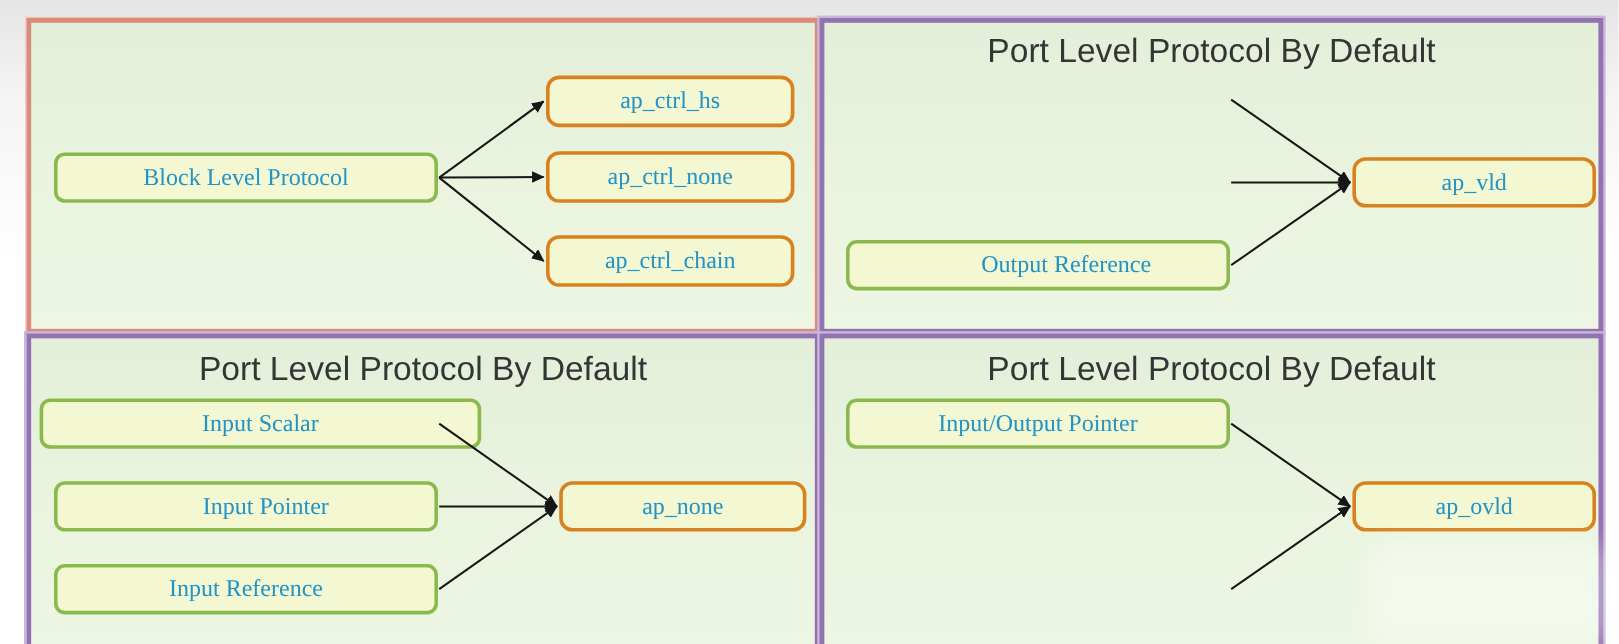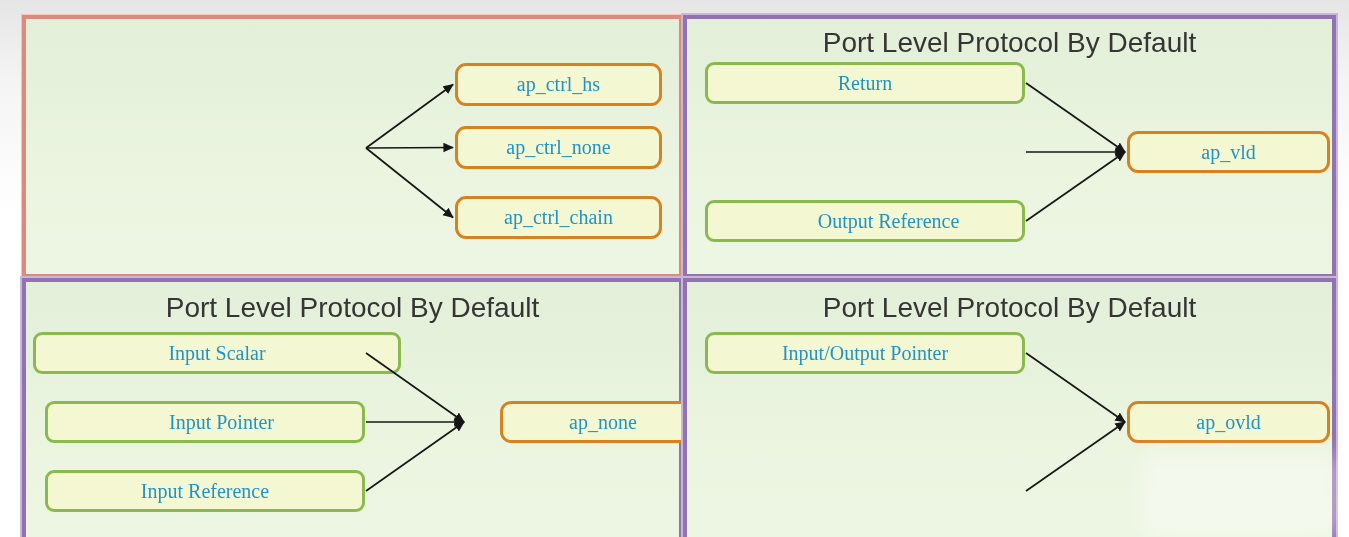--- a/index.html
+++ b/index.html
@@ -61,38 +61,38 @@
     filter:blur(10px);
     border-radius:18px;
   }
 </style>
 </head>
 <body>
 
 <div id="canvas">
 
   <div class="quad salmon" style="left:22px;top:15px;width:661px;height:263px;">
+    <div class="node green" style="left:19px;top:108px;width:320px;height:42px;">Block Level Protocol</div>
     <div class="node orange" style="left:429px;top:44px;width:207px;height:43px;">ap_ctrl_hs</div>
     <div class="node orange" style="left:429px;top:107px;width:207px;height:43px;">ap_ctrl_none</div>
     <div class="node orange" style="left:429px;top:177px;width:207px;height:43px;">ap_ctrl_chain</div>
   </div>
 
   <div class="quad purple" style="left:683px;top:15px;width:653px;height:263px;">
     <div class="quad-title" style="top:8px;">Port Level Protocol By Default</div>
-    <div class="node green" style="left:18px;top:43px;width:320px;height:42px;">Return</div>
     <div class="node green" style="left:18px;top:181px;width:320px;height:42px;padding-left:47px;">Output Reference</div>
     <div class="node orange" style="left:440px;top:112px;width:203px;height:42px;">ap_vld</div>
   </div>
 
   <div class="quad purple" style="left:22px;top:278px;width:661px;height:266px;">
     <div class="quad-title" style="top:10px;">Port Level Protocol By Default</div>
     <div class="node green" style="left:7px;top:50px;width:368px;height:42px;">Input Scalar</div>
     <div class="node green" style="left:19px;top:119px;width:320px;height:42px;padding-left:33px;">Input Pointer</div>
     <div class="node green" style="left:19px;top:188px;width:320px;height:42px;">Input Reference</div>
-    <div class="node orange" style="left:440px;top:119px;width:206px;height:42px;margin-left:34px;">ap_none</div>
+    <div class="node orange" style="left:440px;top:119px;width:206px;height:42px;">ap_none</div>
   </div>
 
   <div class="quad purple" style="left:683px;top:278px;width:653px;height:266px;">
     <div class="quad-title" style="top:10px;">Port Level Protocol By Default</div>
     <div class="node green" style="left:18px;top:50px;width:320px;height:42px;">Input/Output Pointer</div>
     <div class="node orange" style="left:440px;top:119px;width:203px;height:42px;">ap_ovld</div>
   </div>
 
   <div class="smudge"></div>
 

